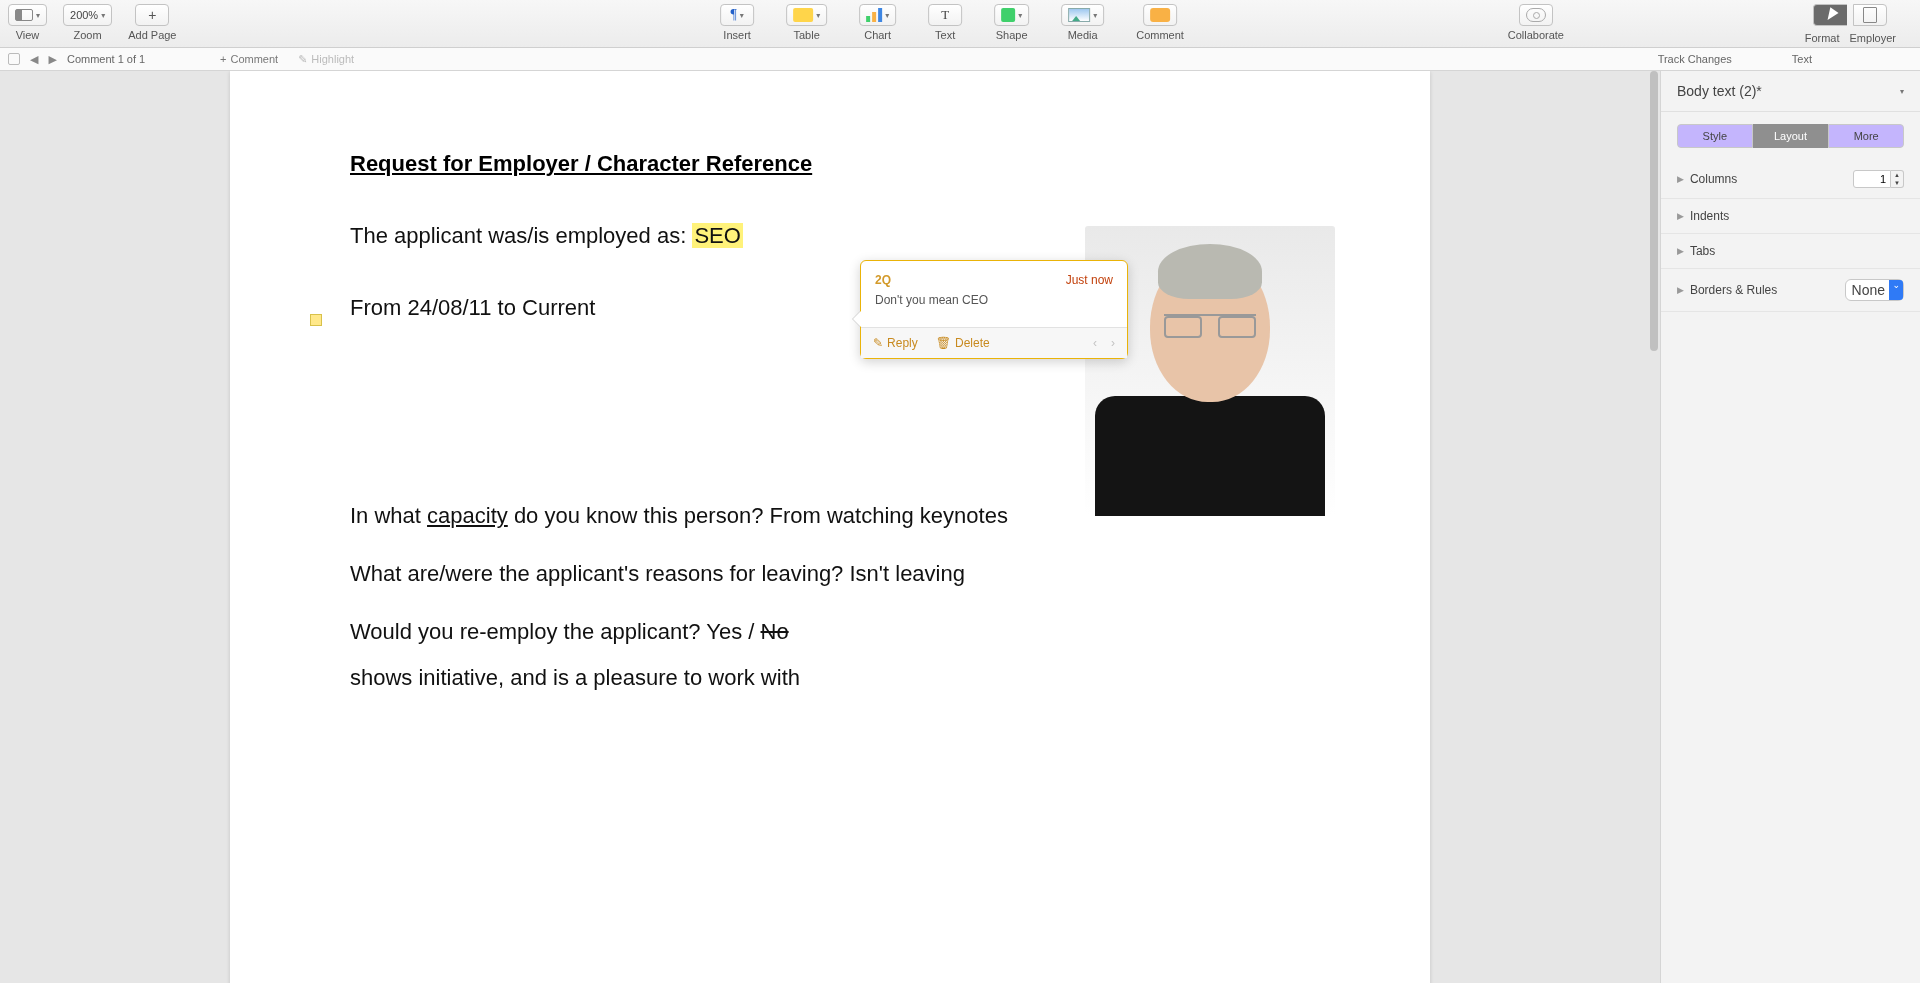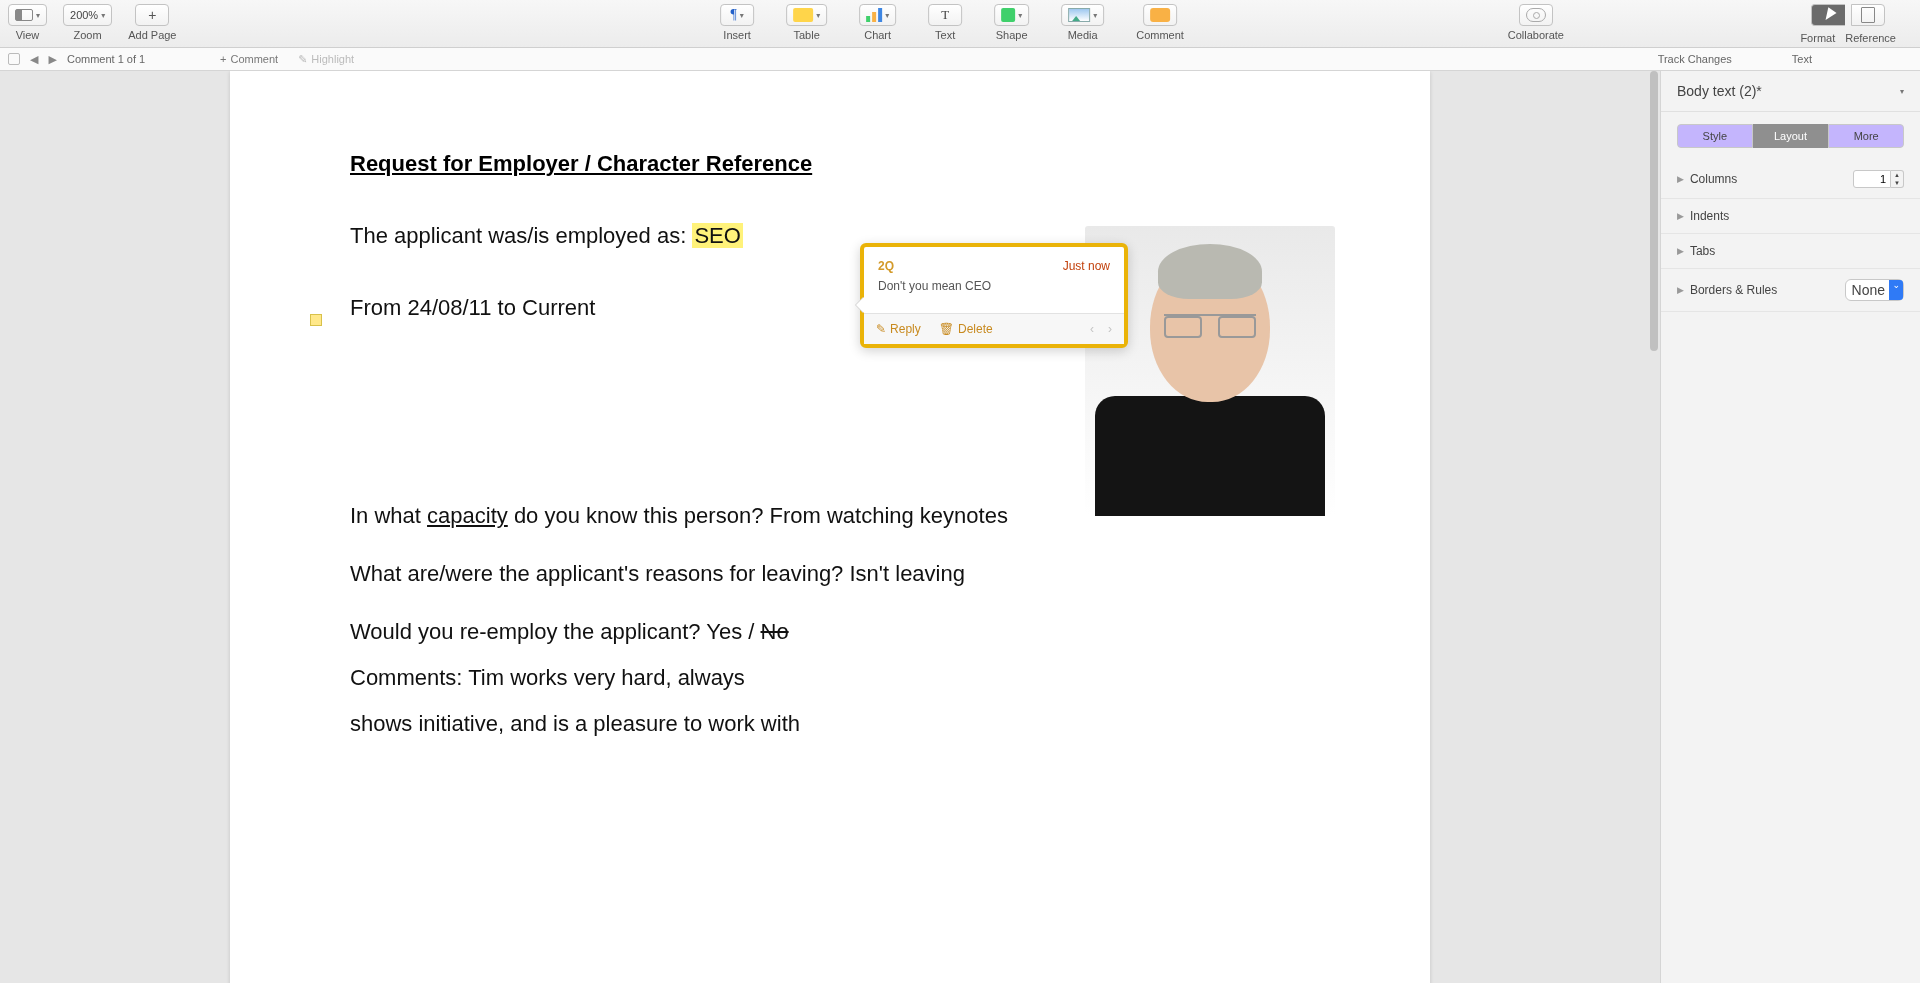--- a/index.html
+++ b/index.html
@@ -53,21 +53,21 @@
 .comment-marker{position:absolute;left:80px;top:243px;width:12px;height:12px;background:#ffe88a;border:1px solid #d8c14a;}
 .photo{position:absolute;top:155px;right:95px;width:250px;height:290px;background:linear-gradient(#e9e9e9,#fff);border-radius:3px;overflow:hidden;}
 .person{position:absolute;bottom:0;left:50%;transform:translateX(-50%);width:100%;}
 .head{width:120px;height:150px;background:#e8c4a8;border-radius:50% 50% 48% 48%;margin:30px auto 0;position:relative;}
 .hair{position:absolute;top:-8px;left:8px;right:8px;height:55px;background:#b9b9b1;border-radius:50% 50% 30% 30%;}
 .glasses{position:absolute;top:62px;left:14px;right:14px;height:22px;border-top:2px solid #999;display:flex;justify-content:space-between;}
 .lens{width:38px;height:22px;border:2px solid #999;border-radius:4px;}
 .shirt{width:230px;height:120px;background:#141414;border-radius:20px 20px 0 0;margin:-6px auto 0;}
 
 
-.comment-pop{position:absolute;top:172px;left:630px;width:268px;background:#fff;border:4px solid #eab308;border-radius:6px;box-shadow:0 3px 12px rgba(0,0,0,.18);font-size:12px;}
+.comment-pop{position:absolute;top:189px;left:630px;width:268px;background:#fff;border:1px solid #eab308;border-radius:6px;box-shadow:0 3px 12px rgba(0,0,0,.18);font-size:12px;}
 .comment-pop:before{content:'';position:absolute;left:-8px;top:50px;border-top:8px solid transparent;border-bottom:8px solid transparent;border-right:8px solid #fff;filter:drop-shadow(-1px 0 0 #d0d0d0);}
 .cp-body{padding:12px 14px 20px;}
 .cp-head{display:flex;justify-content:space-between;margin-bottom:6px;}
 .cp-author{color:#d39a2a;font-weight:600;}
 .cp-time{color:#c2410c;}
 .cp-text{color:#555;}
 .cp-foot{display:flex;align-items:center;gap:18px;padding:8px 12px;background:#f7f7f7;border-top:1px solid #e2e2e2;font-size:12px;}
 .cp-act{display:flex;align-items:center;gap:4px;color:#c88a1f;cursor:pointer;}
 .cp-nav{margin-left:auto;display:flex;gap:14px;color:#c4c4c4;}
 
@@ -208,21 +208,21 @@
         <div class="btns">
           <div class="tb-btn seg-left active" style="background:#6b6b6b;">
             <span class="ic-brush" style="border-top-color:#fff;"></span>
           </div>
           <div class="tb-btn seg-right">
             <span class="ic-doc"></span>
           </div>
         </div>
       <div style="display:flex;gap:10px;margin-top:3px;">
           <div class="label">Format</div>
-          <div class="label">Reference</div>
+          <div class="label">Employer</div>
         </div>
     </div>
   </div>
 </div>
 
 <div class="subbar">
   <div class="subbar-left">
     <span class="sq10"></span>
     <span class="arrow">◀</span>
     <span class="arrow">▶</span>
@@ -260,21 +260,20 @@
 
       <div style="height:150px;"></div>
 
       <div class="doc-line mt28">
         <span>In what </span><span class="underline">capacity</span><span> do you know this person? From watching keynotes</span>
       </div>
       <div class="doc-line mt28">What are/were the applicant's reasons for leaving? Isn't leaving</div>
       <div class="doc-line mt28">
         <span>Would you re-employ the applicant? Yes / </span><span class="strike">No</span>
       </div>
-      <div class="doc-line" style="margin-top:20px;">Comments: Tim works very hard, always</div>
       <div class="doc-line" style="margin-top:20px;">shows initiative, and is a pleasure to work with</div>
 
       <div class="photo">
         <div class="person">
           <div class="head">
               <div class="hair"></div>
               <div class="glasses">
                 <div class="lens"></div>
                 <div class="lens"></div>
               </div>

